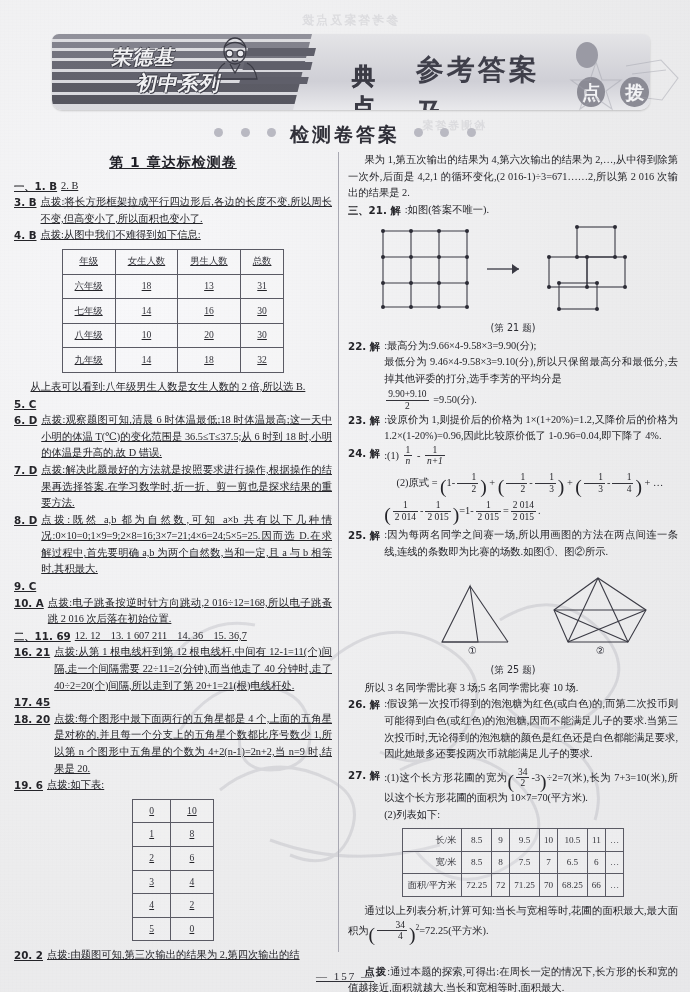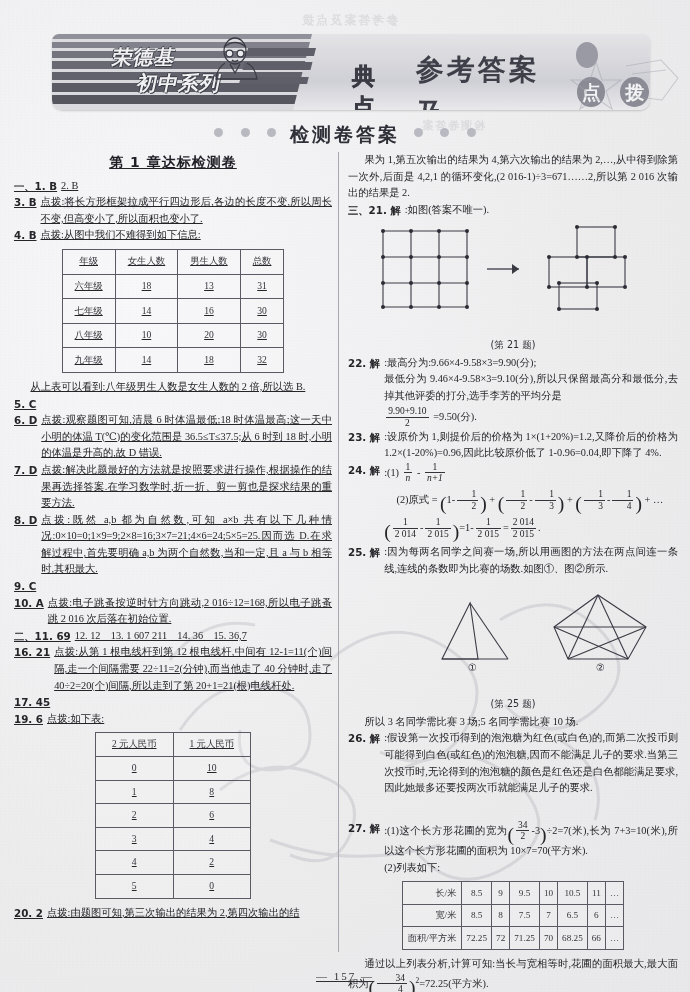--- a/index.html
+++ b/index.html
@@ -274,21 +274,21 @@
   .frac .den { display: block; border-top: 1px solid #33333a; padding: 0 2px; }
   .big-paren { font-size: 1.9em; vertical-align: -0.32em; font-weight: 300; }
   .sup { vertical-align: super; font-size: .72em; }
   .ital { font-style: italic; }
 
   
   .fig-wrap { text-align: center; margin: 3px 0 1px 0; }
   .fig-cap {
     font-size: 9.6px;
     font-family: "DejaVu Sans", sans-serif;
-    margin-top: 18px;
+    margin-top: 1px;
     color: #2b2b32;
   }
   
   #page-number {
     position: absolute;
     left: 0; bottom: 10px;
     width: 690px;
     text-align: center;
     font-size: 11px;
     font-family: "Liberation Serif", serif;
@@ -459,30 +459,30 @@
     </div>
     <div class="q">
       <span class="q-num">16. 21</span>
       <span class="q-body">点拨:从第 1 根电线杆到第 12 根电线杆,中间有 12-1=11(个)间隔,走一个间隔需要 22÷11=2(分钟),而当他走了 40 分钟时,走了 40÷2=20(个)间隔,所以走到了第 20+1=21(根)电线杆处.</span>
     </div>
     <div class="q">
       <span class="q-num">17. 45</span>
       <span class="q-body"></span>
     </div>
     <div class="q">
+      <span class="q-num">18. 20</span>
+      <span class="q-body">点拨:每个图形中最下面两行的五角星都是 4 个,上面的五角星是对称的,并且每一个分支上的五角星个数都比序号数少 1,所以第 n 个图形中五角星的个数为 4+2(n-1)=2n+2,当 n=9 时,结果是 20.</span>
+    </div>
+    <div class="q">
       <span class="q-num">19. 6</span>
       <span class="q-body">点拨:如下表:</span>
     </div>
 
     <table class="sheet money">
       <tbody>
-        <tr>
-          <th class="cjk">2 元人民币</th>
-          <th class="cjk">1 元人民币</th>
-        </tr>
         <tr>
           <td>0</td>
           <td>10</td>
         </tr>
         <tr>
           <td>1</td>
           <td>8</td>
         </tr>
         <tr>
           <td>2</td>
@@ -657,21 +657,21 @@
       <div class="fig-cap">(第 25 题)</div>
     </div>
 
     <div class="q-body indent">所以 3 名同学需比赛 3 场;5 名同学需比赛 10 场.</div>
 
     <div class="q">
       <span class="q-num">26. 解</span>
       <span class="q-body">:假设第一次投币得到的泡泡糖为红色(或白色)的,而第二次投币则可能得到白色(或红色)的泡泡糖,因而不能满足儿子的要求.当第三次投币时,无论得到的泡泡糖的颜色是红色还是白色都能满足要求,因此她最多还要投两次币就能满足儿子的要求.</span>
     </div>
 
-    <div class="q" style="margin-top:23px;">
+    <div class="q" style="margin-top:4px;">
       <span class="q-num">27. 解</span>
       <span class="q-body">
         <span>:(1)这个长方形花圃的宽为</span><span class="big-paren">(</span><span class="frac"><span class="num">34</span><span class="den">2</span></span><span>-3</span><span class="big-paren">)</span><span>÷2=7(米),长为 7+3=10(米),所以这个长方形花圃的面积为 10×7=70(平方米).</span>
         <div>(2)列表如下:</div>
       </span>
     </div>
 
     <table class="sheet rect">
       <tbody>
         <tr>

